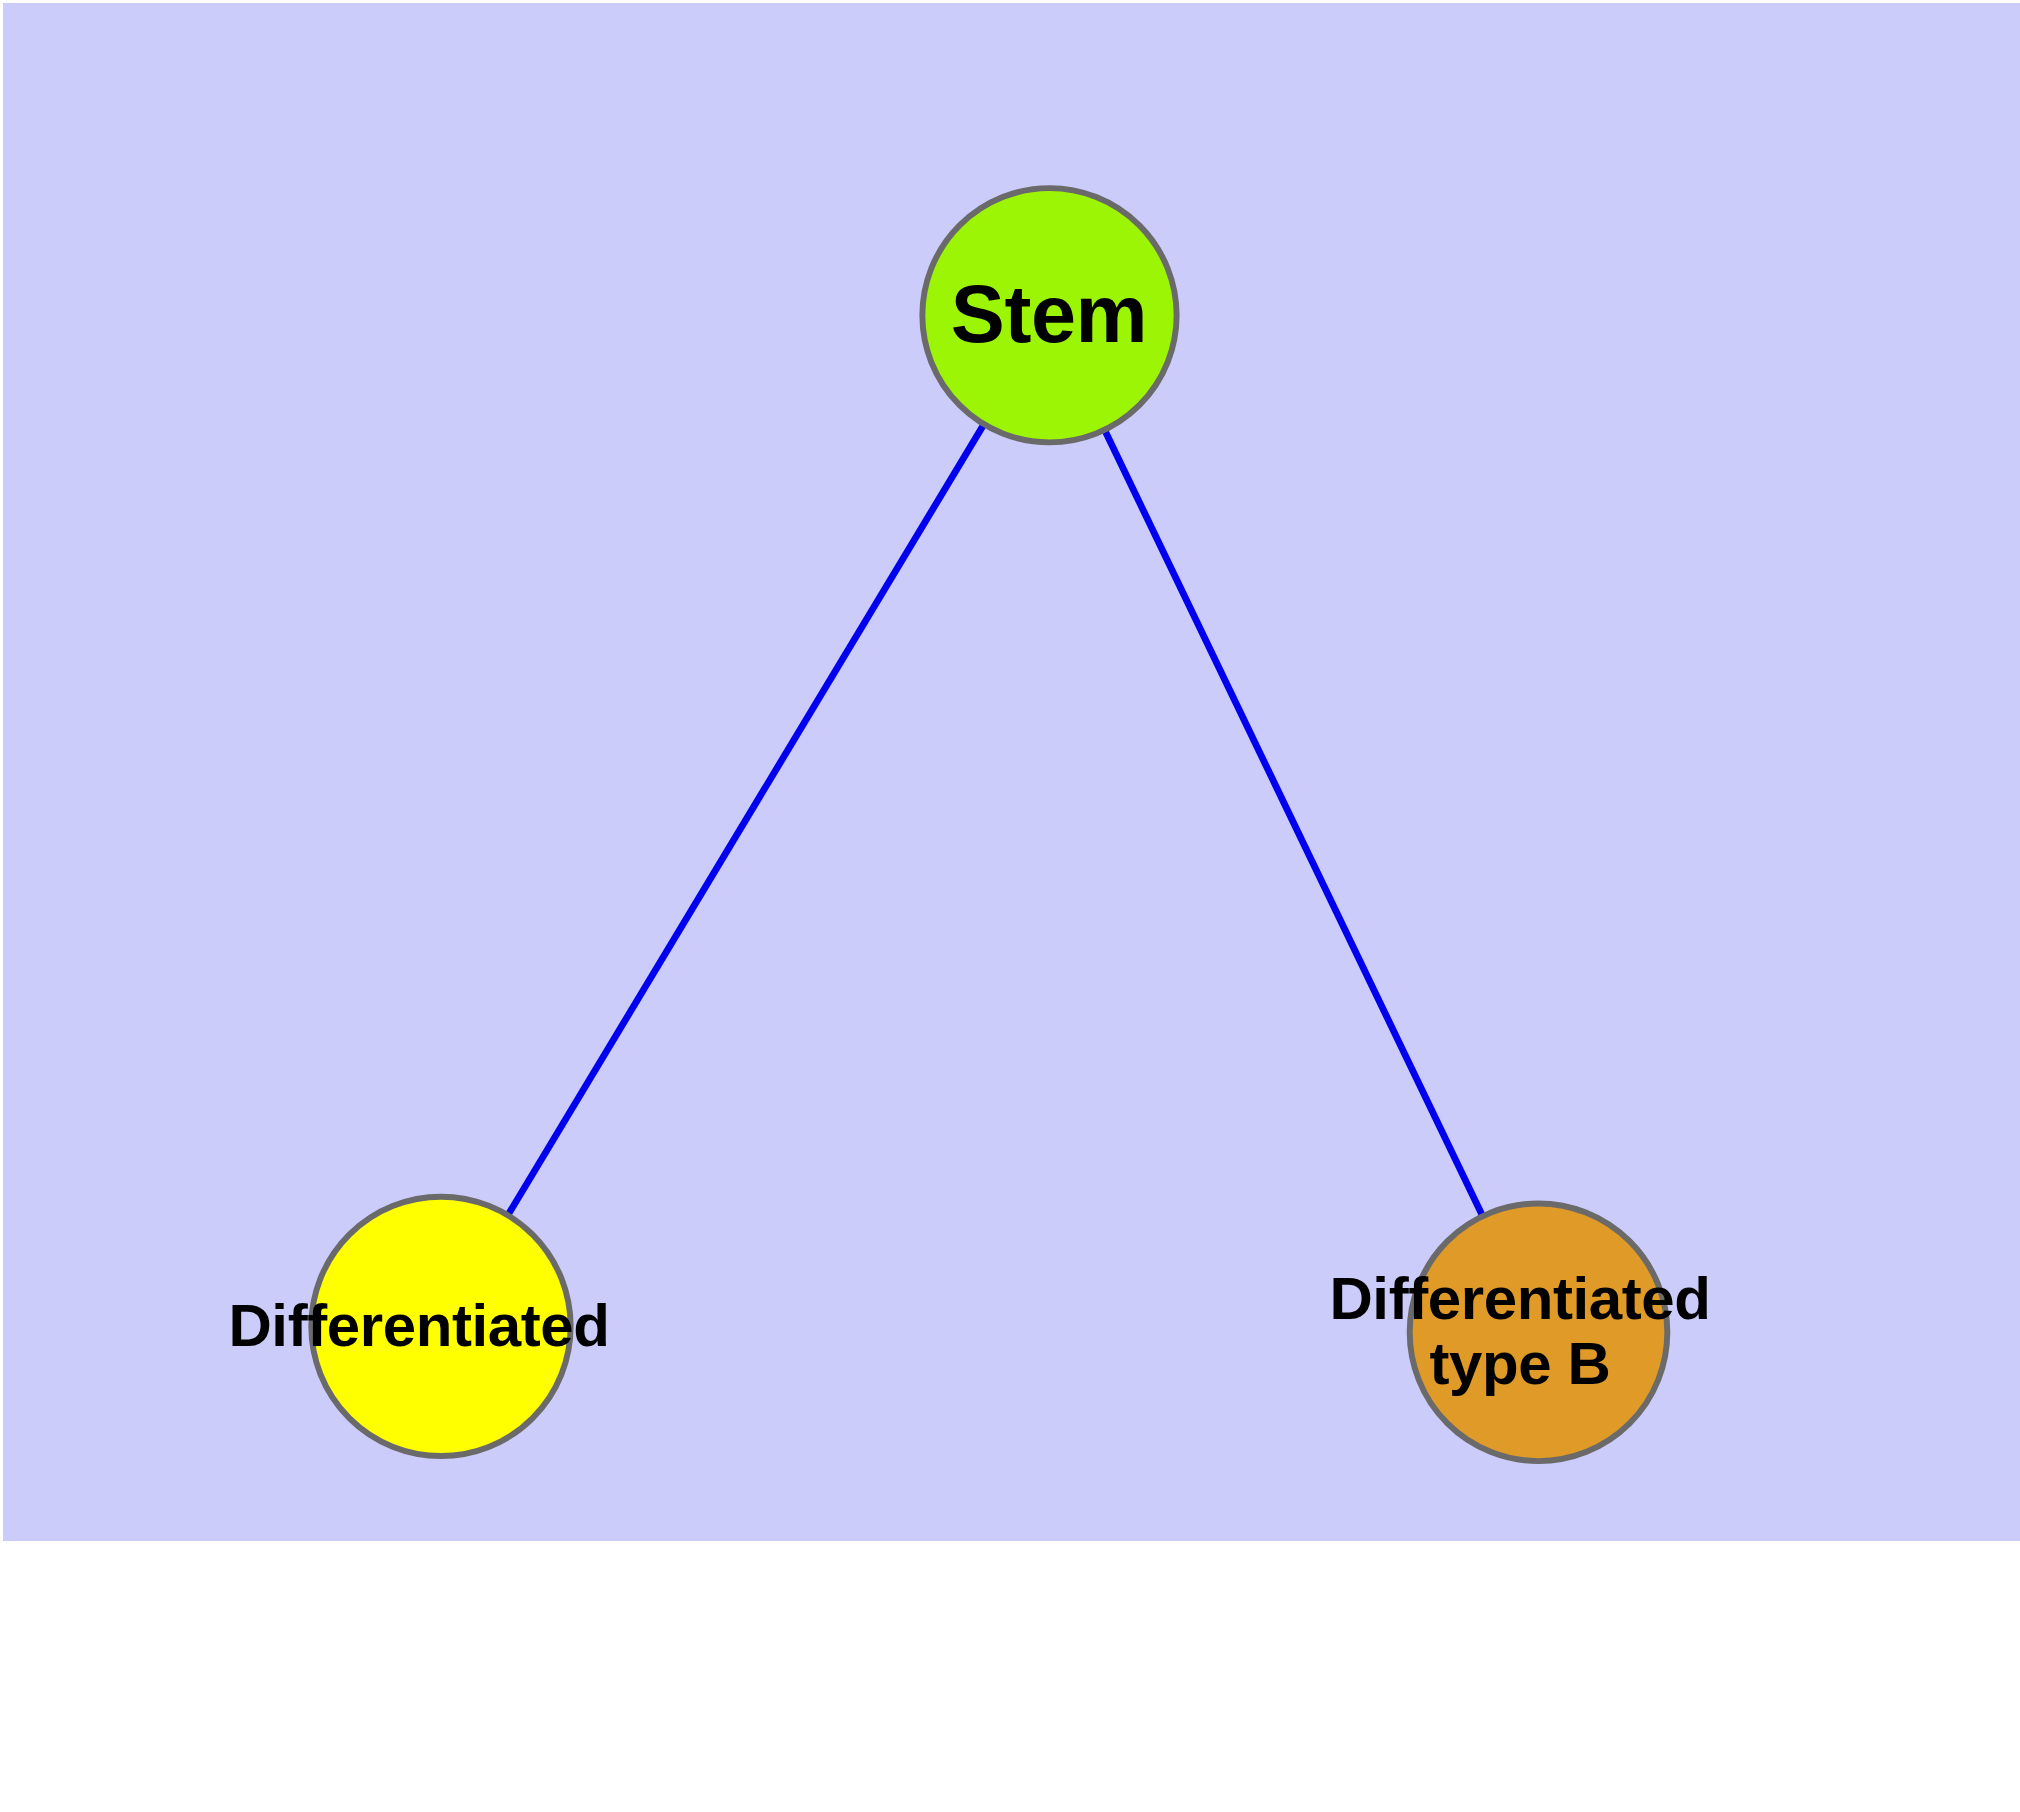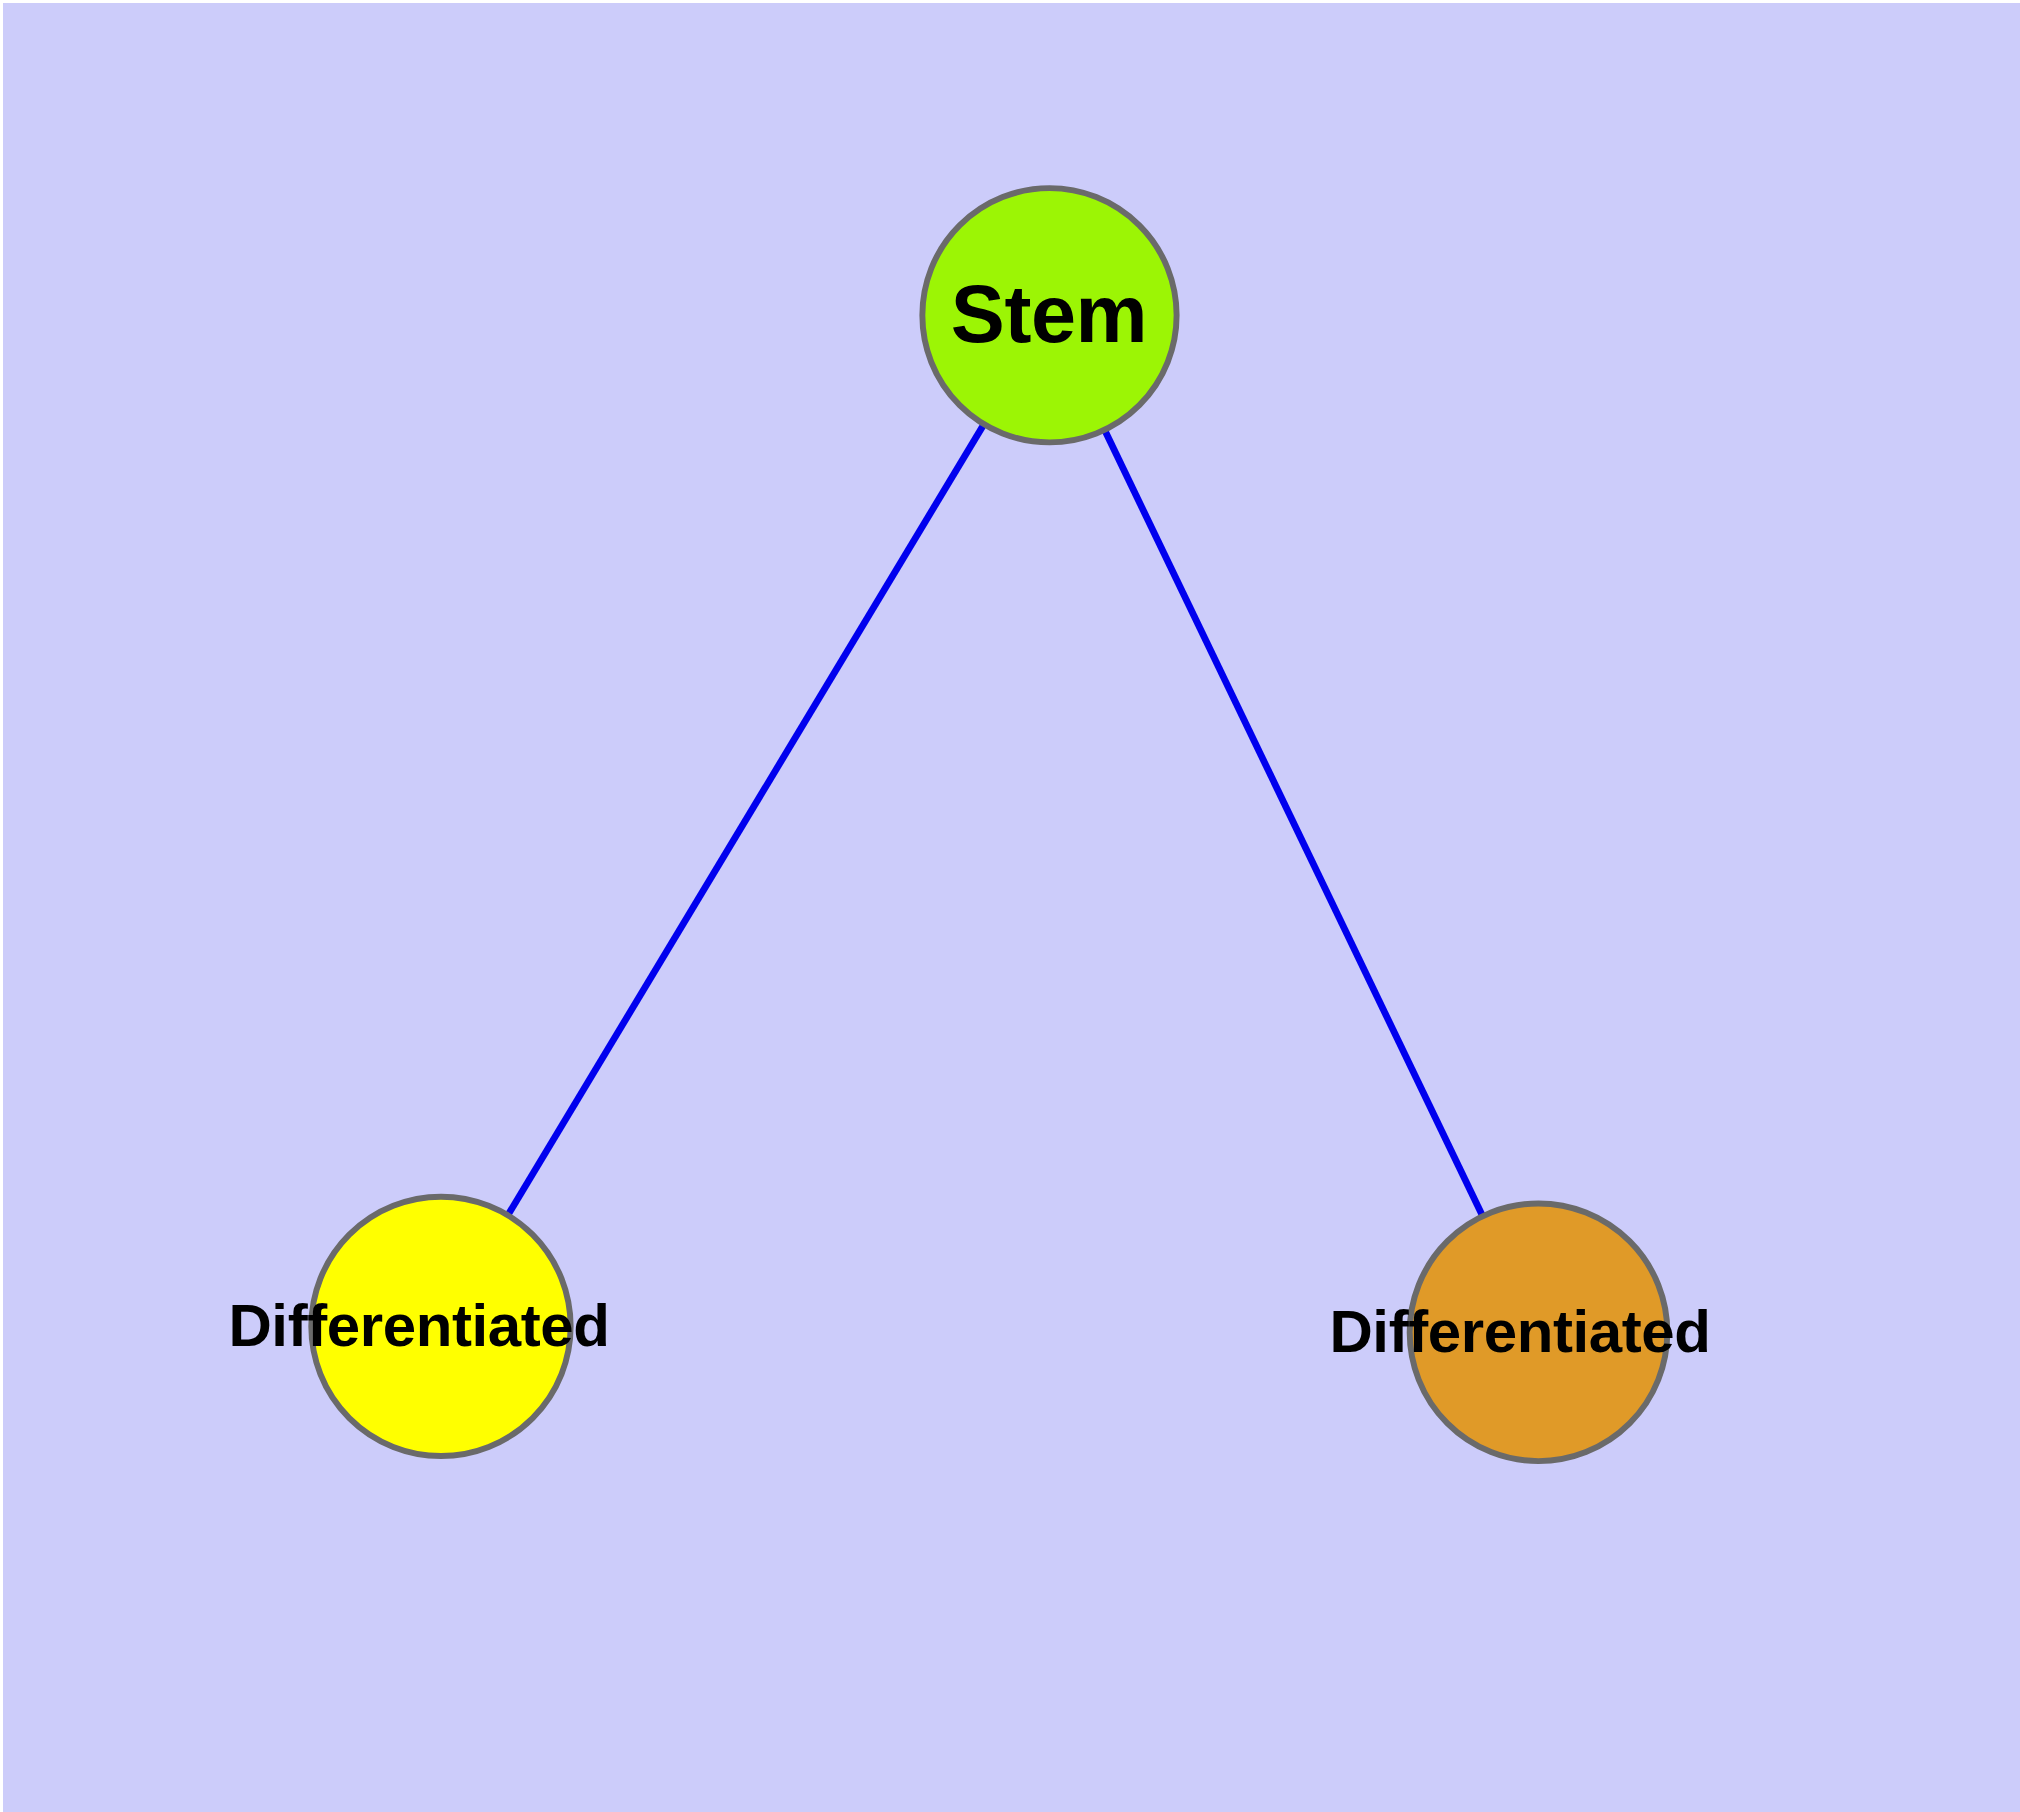--- a/index.html
+++ b/index.html
@@ -4,21 +4,21 @@
 <title>Cell Differentiation Graph</title>
 <style>
   html, body {
     margin: 0;
     padding: 0;
     background: #ffffff;
   }
   #canvas {
     position: relative;
     width: 2021px;
-    height: 1812px;
+    height: 1541px;
     background: #ffffff;
     overflow: hidden;
     font-family: "Liberation Sans", "DejaVu Sans", sans-serif;
   }
   #plot-area {
     position: absolute;
     left: 2.5px;
     top: 2.5px;
     width: 2018px;
     height: 1810px;
@@ -80,17 +80,18 @@
 
   <div id="labels-layer">
       <div class="node-label label-stem" style="left: 1049px; top: 315px; color: rgb(0, 0, 0);">
         <div>Stem</div>
       </div>
       <div class="node-label label-multi" style="left: 419px; top: 1326px; color: rgb(0, 0, 0);">
         <div>Differentiated</div>
       </div>
       <div class="node-label label-multi" style="left: 1520px; top: 1332px; color: rgb(0, 0, 0);">
         <div>Differentiated</div>
+        <div>type B</div>
       </div>
     </div>
 
 </div>
 
 
 </body></html>

